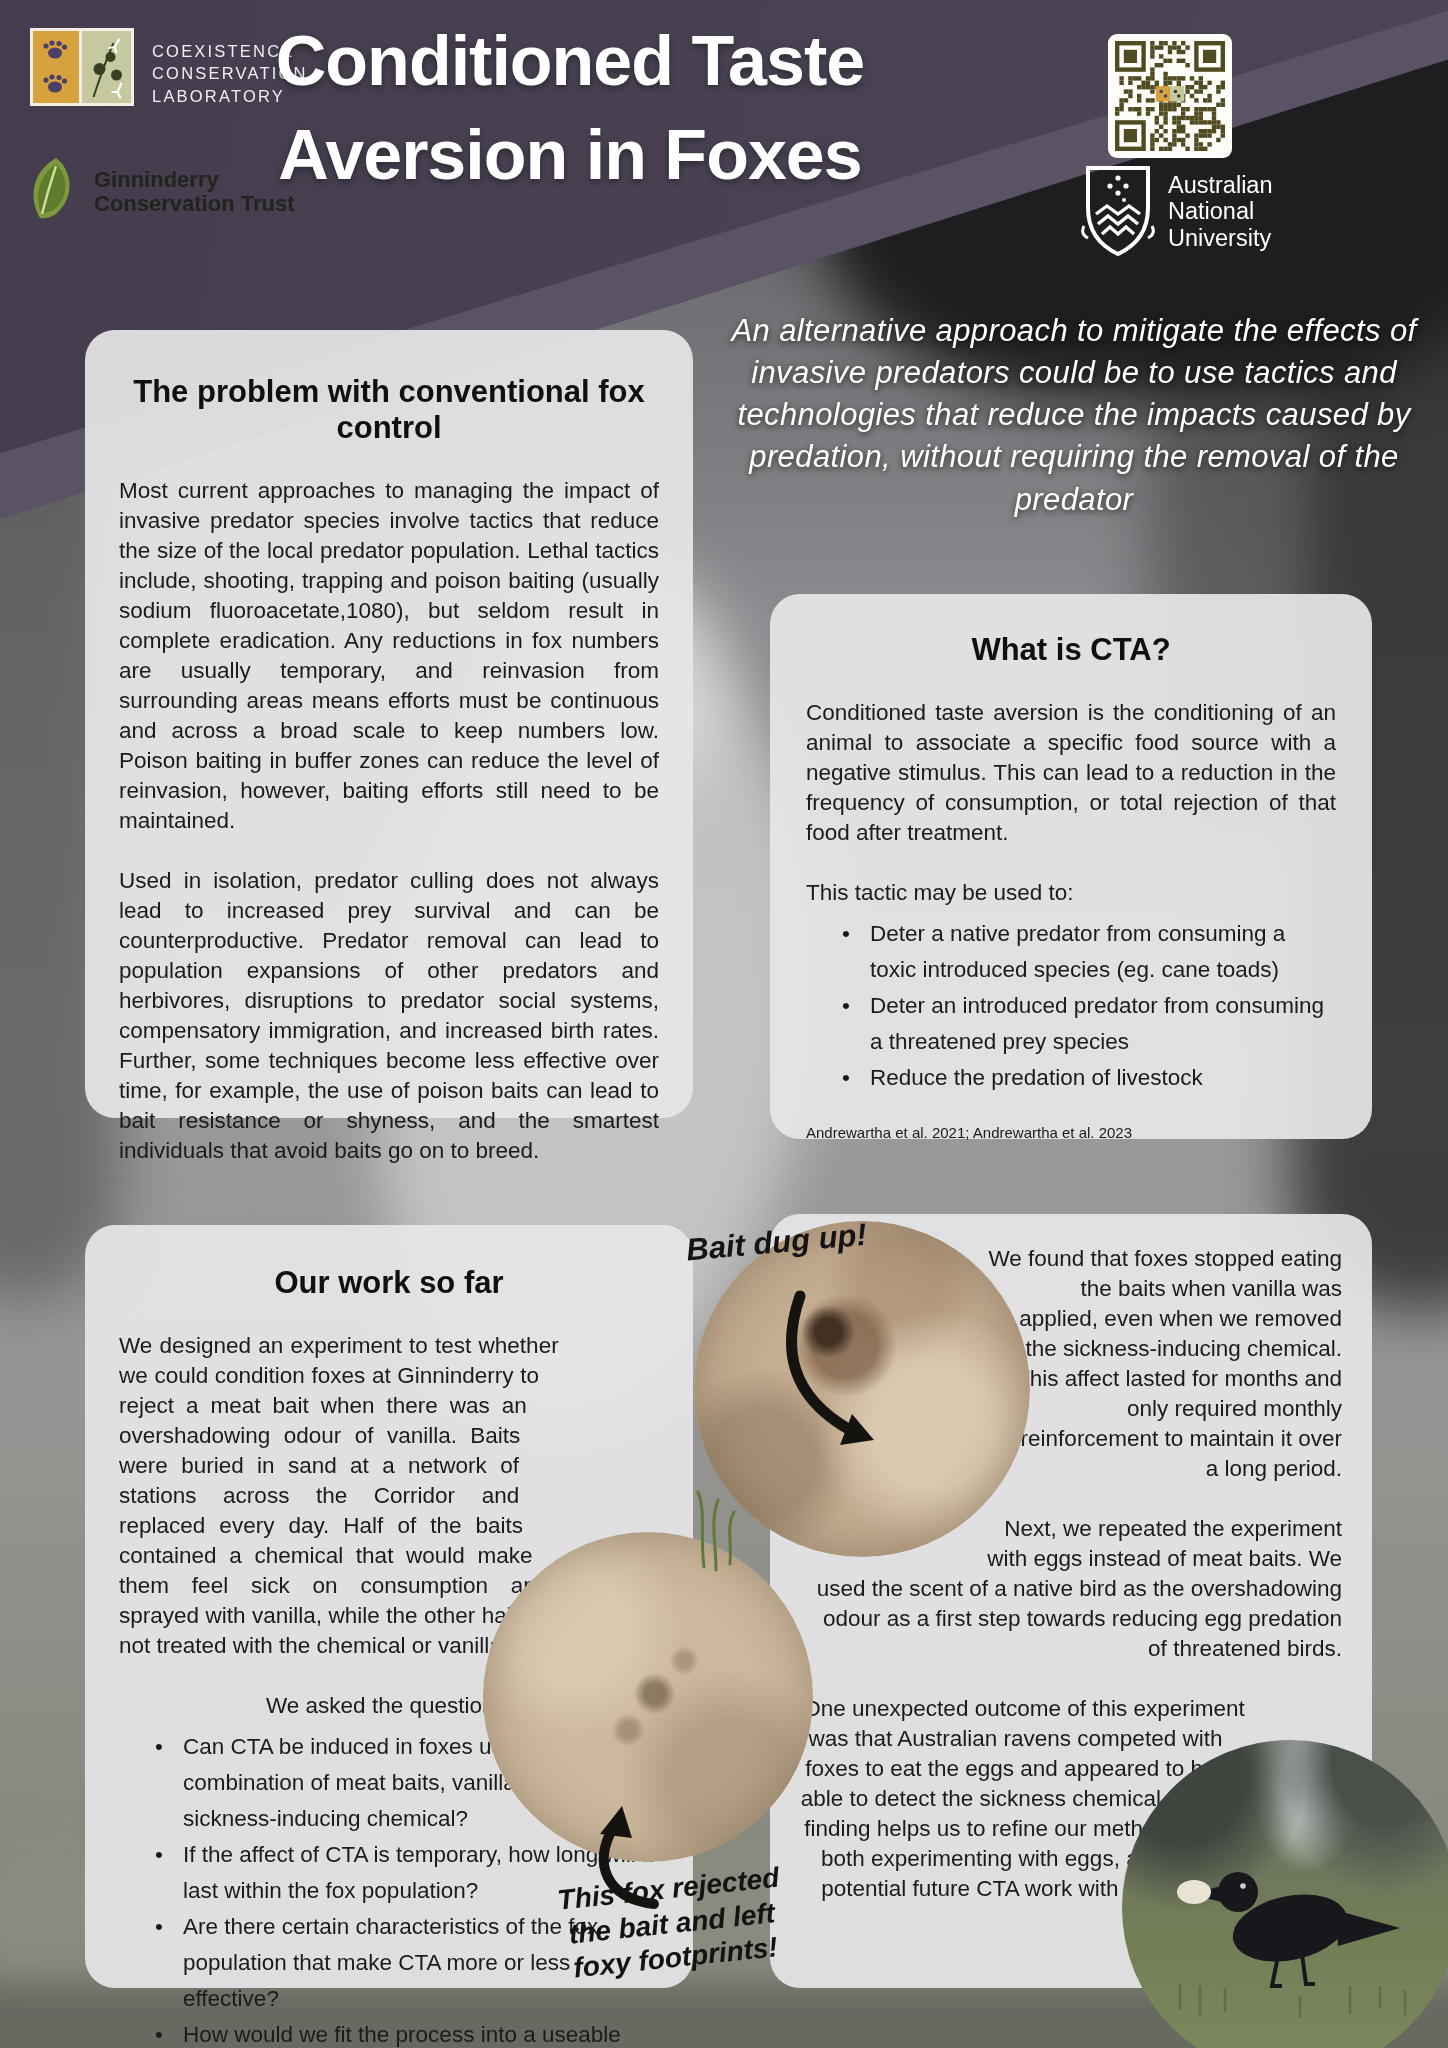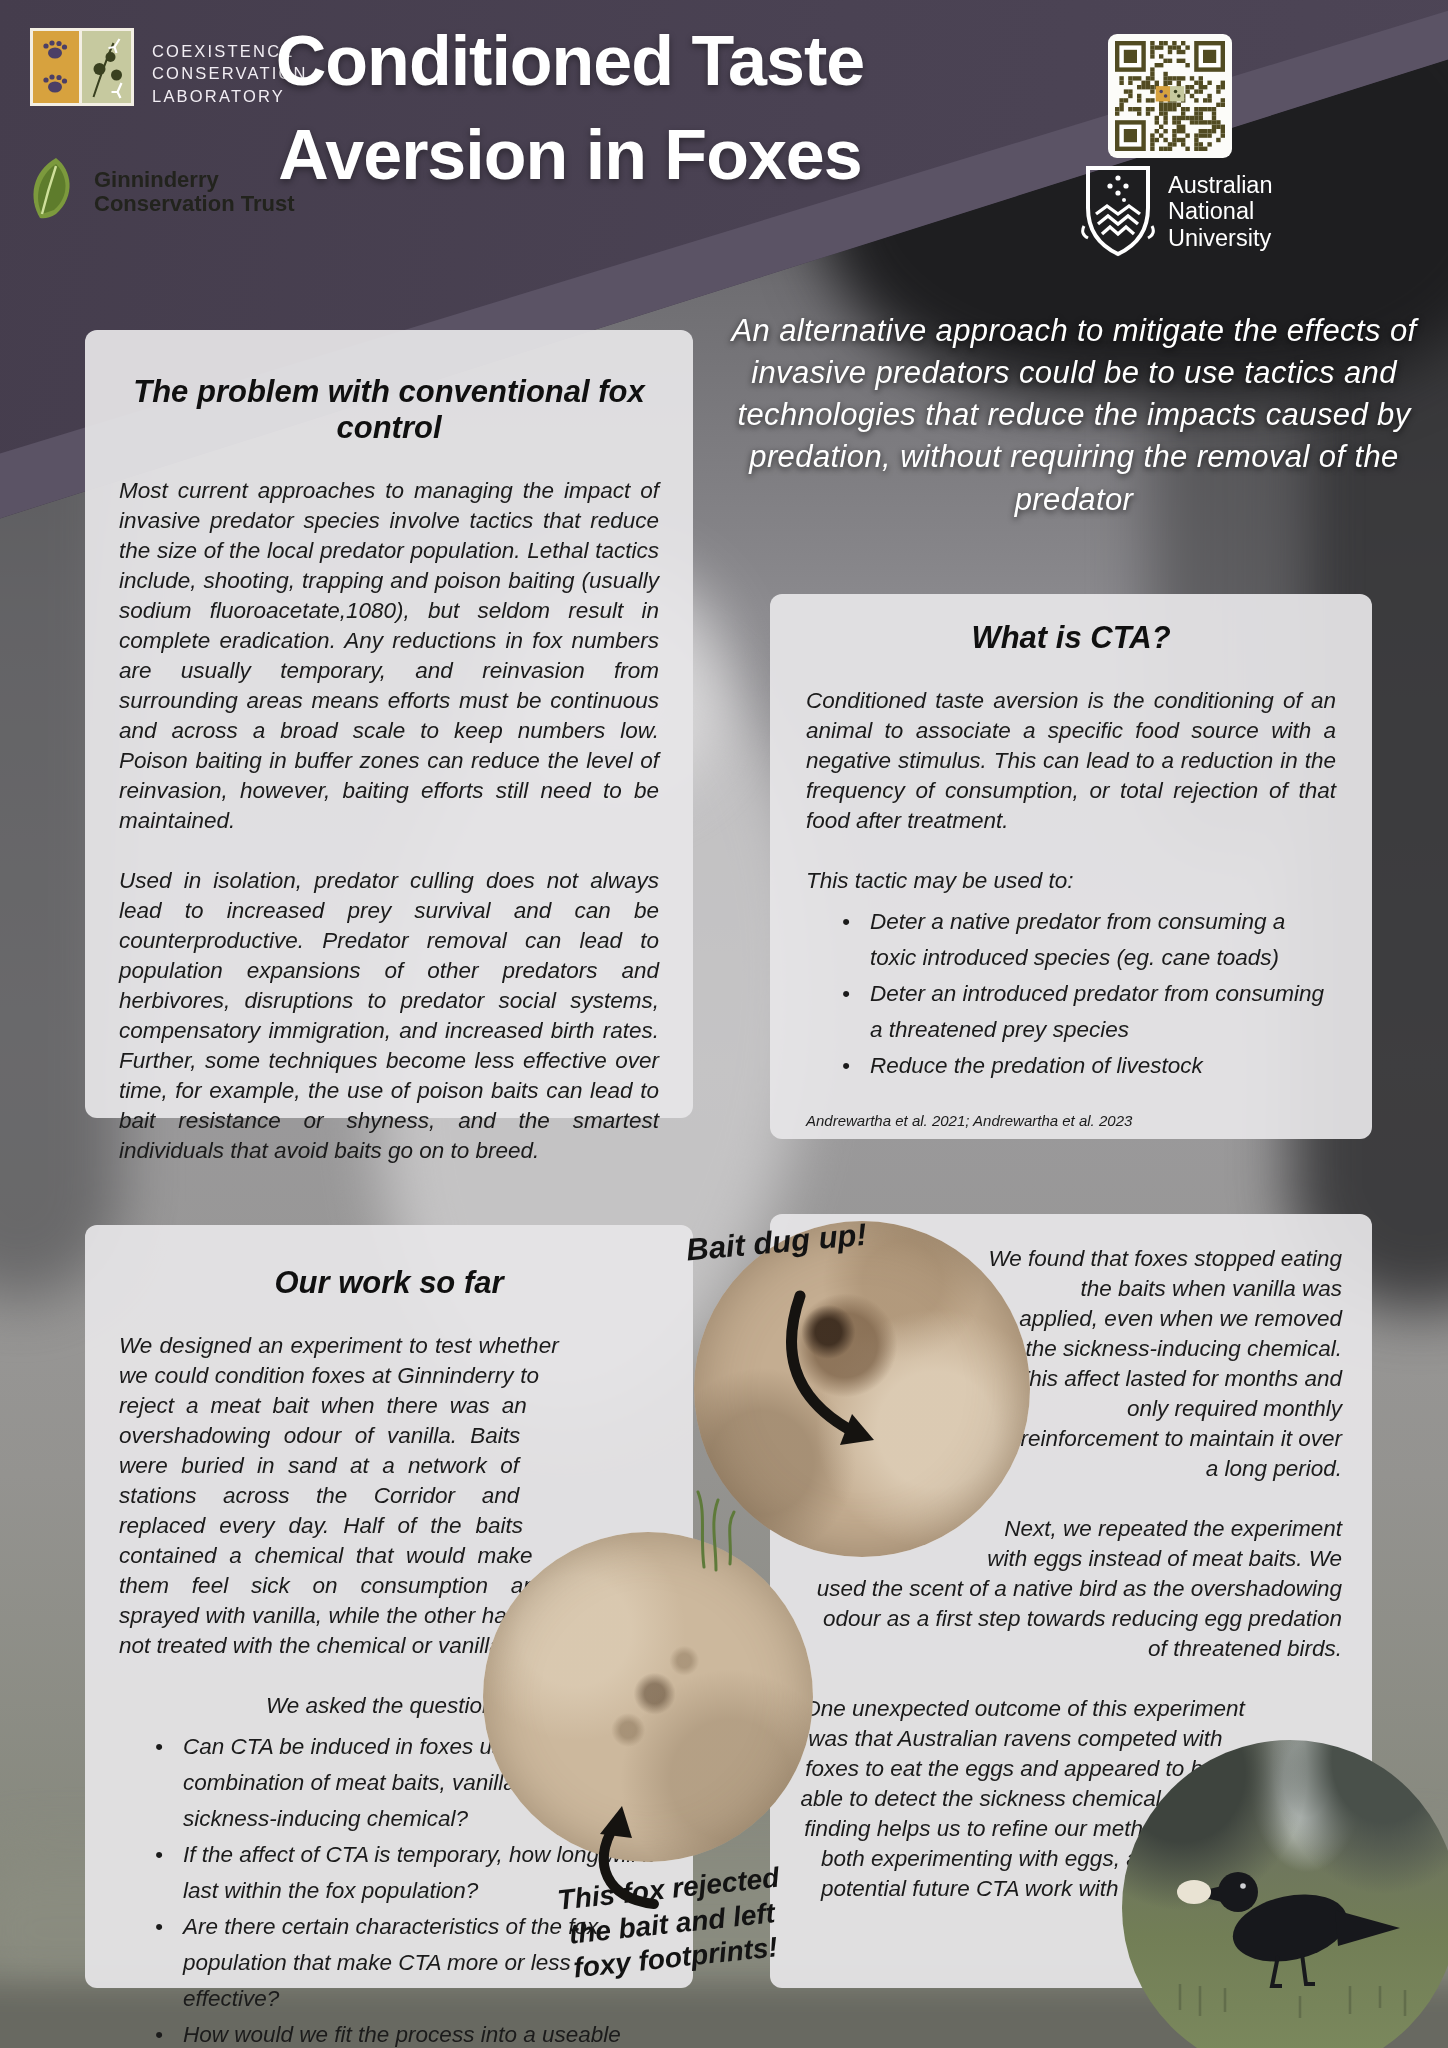--- a/index.html
+++ b/index.html
@@ -53,26 +53,26 @@
   .anu{position:absolute;left:1080px;top:162px;display:flex;z-index:3;color:#fff;}
   .anu svg{width:76px;height:100px;}
   .anu-text{margin-left:12px;margin-top:10px;font-size:23.5px;line-height:1.12;font-weight:500;}
 
   
   .quote{position:absolute;left:728px;top:310px;width:692px;text-align:center;color:#ffffff;
     font-style:italic;font-weight:500;font-size:31px;line-height:1.36;letter-spacing:.4px;z-index:3;
     text-shadow:0 2px 6px rgba(0,0,0,.7);}
 
   
-  .panel{position:absolute;background:rgba(230,229,231,.93);border-radius:12px;z-index:3;
-    color:#1b1b1b;box-sizing:border-box;font-style:italic;}
+  .panel{position:absolute;background:rgba(230,229,231,.93);border-radius:30px;z-index:3;
+    color:#1b1b1b;box-sizing:border-box;}
   .panel h2{text-align:center;font-size:31px;margin:18px 0 0;color:#101010;font-weight:700;}
   .panel p{font-size:22.5px;line-height:30px;text-align:justify;margin:30px 0 0;}
   .p-problem{left:85px;top:330px;width:608px;height:788px;padding:26px 34px;}
-  .p-cta{left:770px;top:594px;width:602px;height:545px;padding:8px 36px;}
+  .p-cta{left:770px;top:594px;width:602px;height:545px;padding:20px 36px;}
   .p-cta p.intro{text-align:left;}
   .list{margin:8px 0 0;padding:0 0 0 64px;list-style:none;}
   .list li{font-size:22.5px;line-height:36px;position:relative;text-align:left;}
   .list li::before{content:"\2022";position:absolute;left:-28px;}
   .cite{font-size:15px;margin-top:28px;text-align:left;}
   .p-work{left:85px;top:1225px;width:608px;height:763px;padding:22px 34px;}
   .float-r{float:right;width:200px;height:344px;margin-top:245px;margin-right:-24px;
     shape-outside:circle(178px at 214px 172px);}
   .p-find{left:770px;top:1214px;width:602px;height:774px;padding:26px 30px;}
   .float-l{float:left;width:236px;height:330px;margin-left:-28px;

